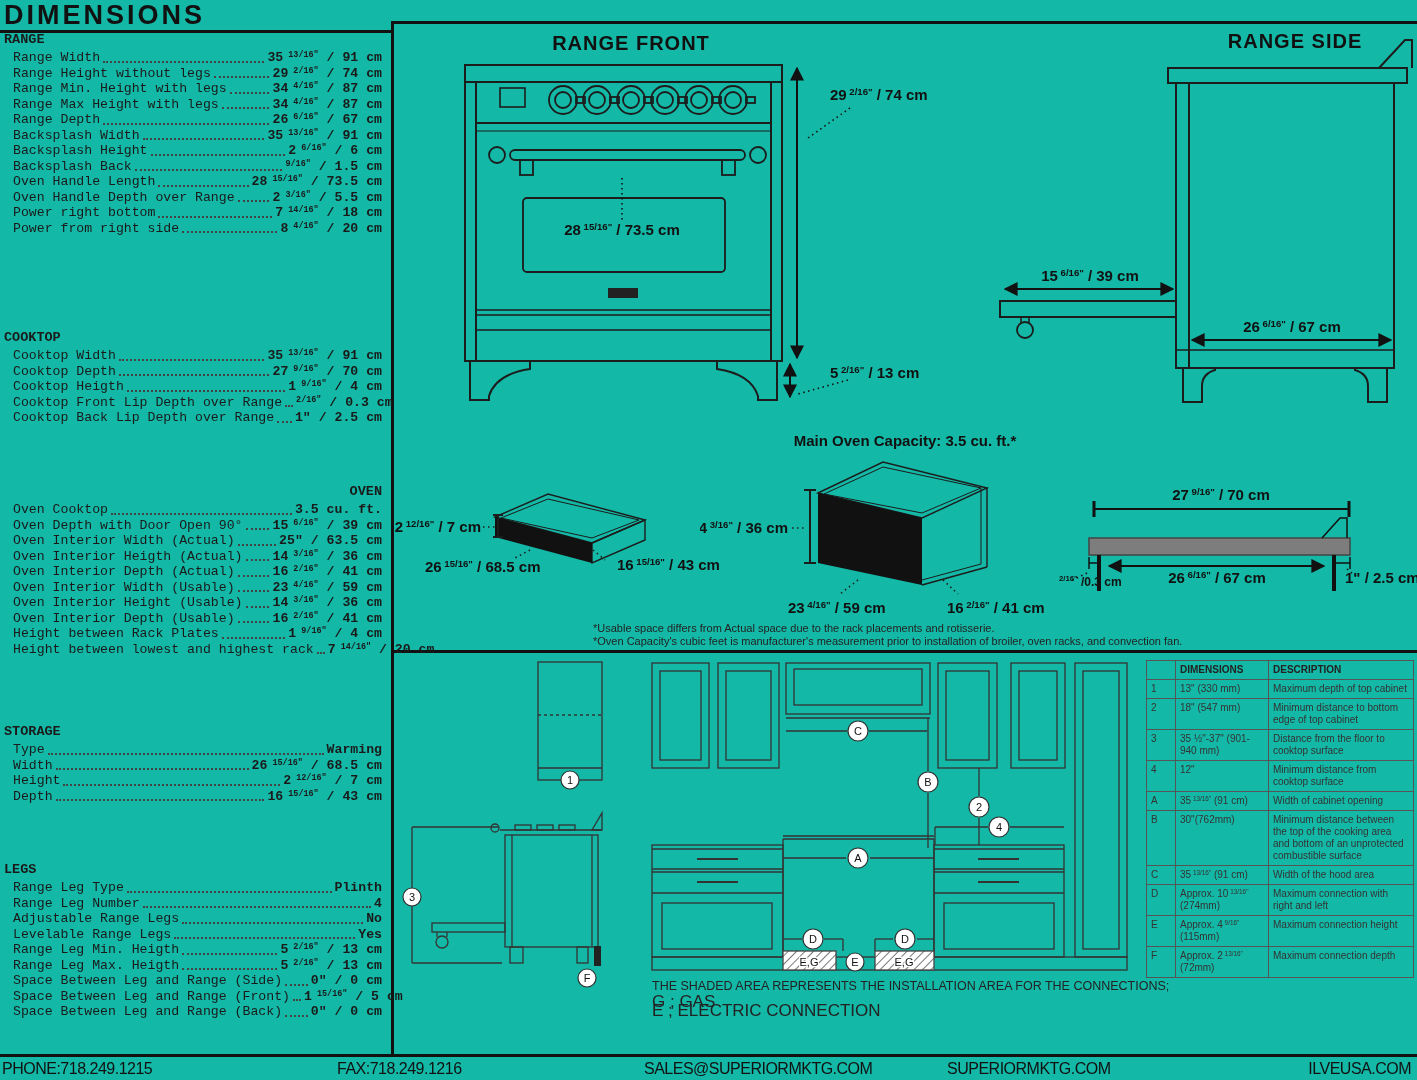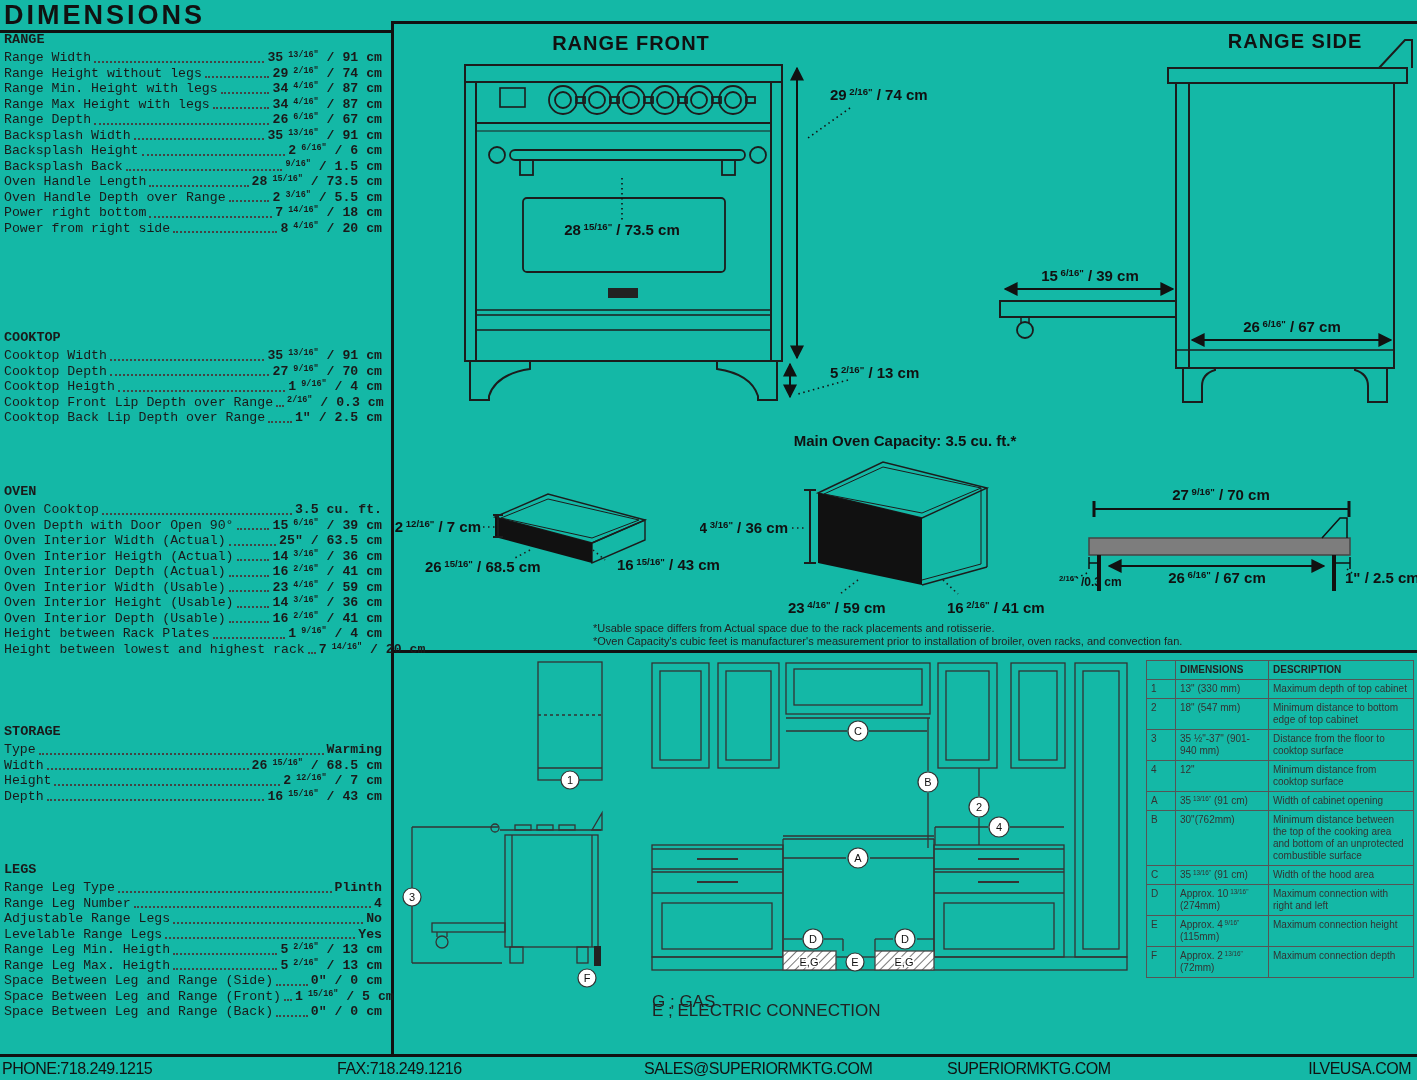--- a/index.html
+++ b/index.html
@@ -9,21 +9,21 @@
   
   .page-title{position:absolute;left:4px;top:0px;font-size:27px;font-weight:bold;letter-spacing:3px;color:#111;}
   .title-underline{position:absolute;left:0;top:30px;width:392px;height:3px;background:#111;}
   .top-rule{position:absolute;left:392px;top:21px;width:1025px;height:3px;background:#111;}
   .vdivider{position:absolute;left:391px;top:21px;width:3px;height:1034px;background:#111;}
   .mid-divider{position:absolute;left:392px;top:650px;width:1025px;height:3px;background:#111;}
   .footer-rule{position:absolute;left:0;top:1054px;width:1417px;height:3px;background:#111;}
   
   .spec-section{position:absolute;left:4px;width:378px;font-family:Liberation Mono, monospace;}
   .spec-title{font-size:13.5px;font-weight:bold;margin-bottom:3px;}
-  .spec-row{display:flex;align-items:baseline;height:15.5px;font-size:13.2px;}
+  .spec-row{display:flex;align-items:baseline;height:15.5px;font-size:13.2px;margin-left:9px;}
   .spec-label{white-space:nowrap;}
   .dots{flex:1;border-bottom:2px dotted #444;margin:0 3px;align-self:flex-end;margin-bottom:3px;min-width:8px;}
   .spec-value{white-space:nowrap;font-weight:bold;}
   .frac{font-size:64%;vertical-align:0.45em;}
   
   svg text{font-family:"Liberation Sans",sans-serif;fill:#111;}
   .dtitle{font-size:20px;font-weight:bold;letter-spacing:1px;}
   .otitle{font-size:15px;font-weight:bold;}
   .dim{font-size:15px;font-weight:bold;}
   .dim-sm{font-size:12px;font-weight:bold;}
@@ -153,21 +153,21 @@
           <span class="spec-label">Cooktop Front Lip Depth over Range</span>
           <span class="dots"></span>
           <span class="spec-value"><span class="frac">2/16"</span><span> / 0.3 cm</span></span>
         </div>
         <div class="spec-row">
           <span class="spec-label">Cooktop Back Lip Depth over Range</span>
           <span class="dots"></span>
           <span class="spec-value"><span>1"</span><span> / 2.5 cm</span></span>
         </div>
       </div>
-      <div class="spec-section" style="top: 484px;">
+      <div class="spec-section" style="top: 484px; text-align: right;">
         <div class="spec-title">OVEN</div>
         <div class="spec-row">
           <span class="spec-label">Oven Cooktop</span>
           <span class="dots"></span>
           <span class="spec-value"><span>3.5 cu. ft.</span></span>
         </div>
         <div class="spec-row">
           <span class="spec-label">Oven Depth with Door Open 90°</span>
           <span class="dots"></span>
           <span class="spec-value"><span>15</span><span class="frac"> 6/16"</span><span> / 39 cm</span></span>
@@ -540,20 +540,21 @@
       <text class="callout" x="163" y="287" text-anchor="middle">D</text>
       <circle cx="255" cy="283" r="10" fill="#fff" stroke="#333" stroke-width="1.2"></circle>
       <text class="callout" x="255" y="287" text-anchor="middle">D</text>
       <circle cx="205" cy="306" r="9" fill="#fff" stroke="#333" stroke-width="1.2"></circle>
       <text class="callout" x="205" y="310" text-anchor="middle">E</text>
       <text x="159" y="310" text-anchor="middle" font-size="11" style="paint-order:stroke" stroke="#fff" stroke-width="2.5">E,G</text>
       <text x="254" y="310" text-anchor="middle" font-size="11" style="paint-order:stroke" stroke="#fff" stroke-width="2.5">E,G</text>
     </g>
   </svg>
 
+  <div class="install-caption">THE SHADED AREA REPRESENTS THE INSTALLATION AREA FOR THE CONNECTIONS;</div>
   <div class="legend-line" style="top:1001px">E ; ELECTRIC CONNECTION</div>
   <div class="legend-line" style="top:992px">G ; GAS</div>
 
   <div class="ref-table-wrap">
     <table class="ref">
       <thead>
           <tr id="ref-head">
             <th></th>
             <th>DIMENSIONS</th>
             <th>DESCRIPTION</th>

